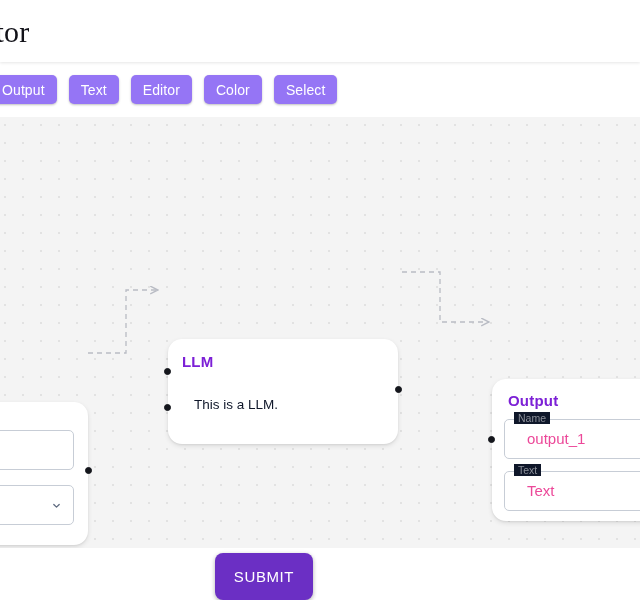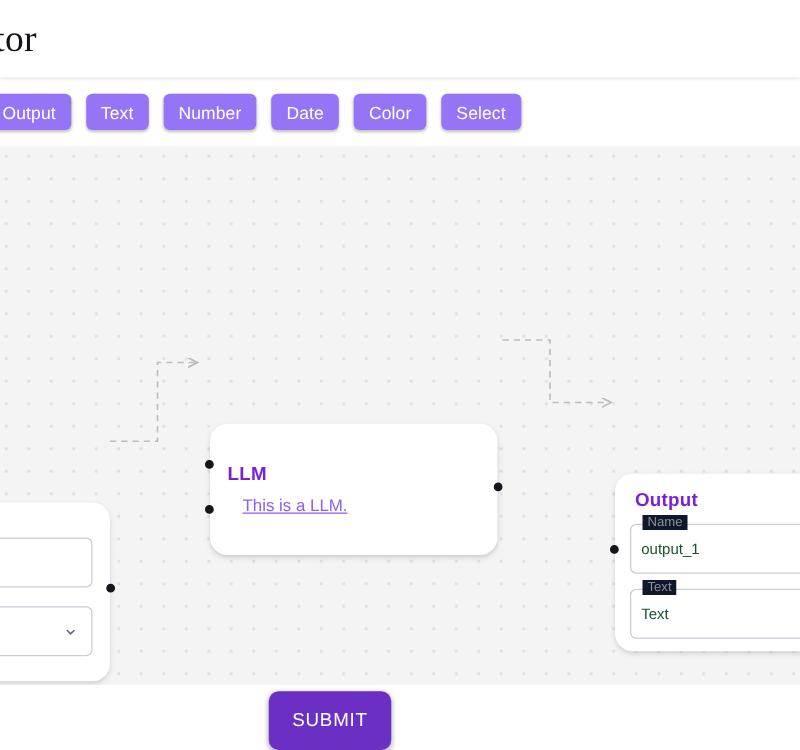--- a/index.html
+++ b/index.html
@@ -84,27 +84,26 @@
   .node-title {
     font-family: "Liberation Sans", sans-serif;
     font-weight: bold;
     font-size: 15px;
     color: #7c20d6;
     letter-spacing: .2px;
   }
   .node-body-text {
     font-family: "Liberation Sans", sans-serif;
     font-size: 13.5px;
-    color: #8b5cf6;
-    text-decoration: underline;
+    color: #0f172a;
   }
 
   
   #node-llm { left: 168px; top: 222px; width: 230px; height: 105px; }
-  #node-llm .node-title { position:absolute; left: 14px; top: 14px; margin-top: 18px; }
+  #node-llm .node-title { position:absolute; left: 14px; top: 14px; }
   #node-llm .node-body-text { position:absolute; left: 26px; top: 58px; }
 
   
   #node-output { left: 492px; top: 262px; width: 186px; height: 142px; }
   #node-output .node-title { position:absolute; left: 16px; top: 13px; }
 
   
   #node-input { left: -92px; top: 285px; width: 180px; height: 143px; }
 
   
@@ -118,25 +117,25 @@
   .mui-field .mui-notch {
     position: absolute; left: 9px; top: -8px;
     background: #0f172a;
     padding: 0 4px;
     font-family: "Liberation Sans", sans-serif;
     font-size: 10.5px;
     line-height: 12px;
     color: #8b8f99;
   }
   .mui-field .mui-value {
-    position: absolute; left: 8px; top: 9px;
-    font-family: "Liberation Sans", sans-serif;
-    font-size: 12px;
+    position: absolute; left: 22px; top: 9px;
+    font-family: "Liberation Sans", sans-serif;
+    font-size: 15px;
     line-height: 20px;
-    color: #14532d;
+    color: #ec4899;
     white-space: nowrap;
   }
   .chevron {
     position: absolute; right: 10px; top: 13px;
     width: 13px; height: 13px;
   }
 
   
   .handle {
     position: absolute;
@@ -173,22 +172,21 @@
 <div id="app">
 
   <div class="header">
     <div class="header-title">e Editor</div>
   </div>
 
   <div class="toolbar">
     <div class="toolbar-inner">
       <button class="tool-btn clipped" style="margin-left:-6px;">Output</button>
       <button class="tool-btn">Text</button>
-      <button class="tool-btn">Number</button>
-      <button class="tool-btn">Date</button>
+      <button class="tool-btn">Editor</button>
       <button class="tool-btn">Color</button>
       <button class="tool-btn">Select</button>
     </div>
   </div>
 
   <div class="canvas">
 
     <svg class="edges" viewBox="0 0 640 431" width="640" height="431">
       <defs>
         <marker id="arrow" markerWidth="7" markerHeight="7" refX="6" refY="3.0" orient="auto" markerUnits="strokeWidth">

